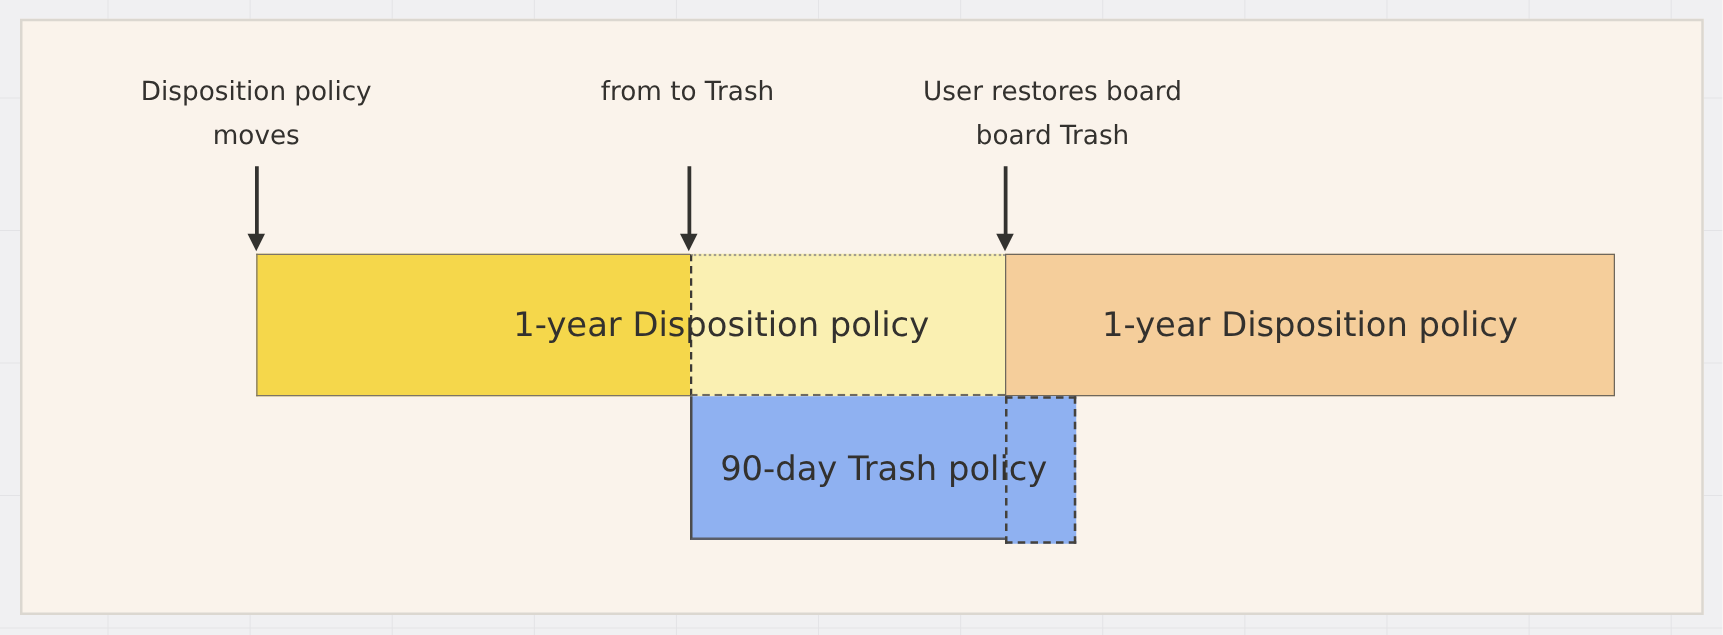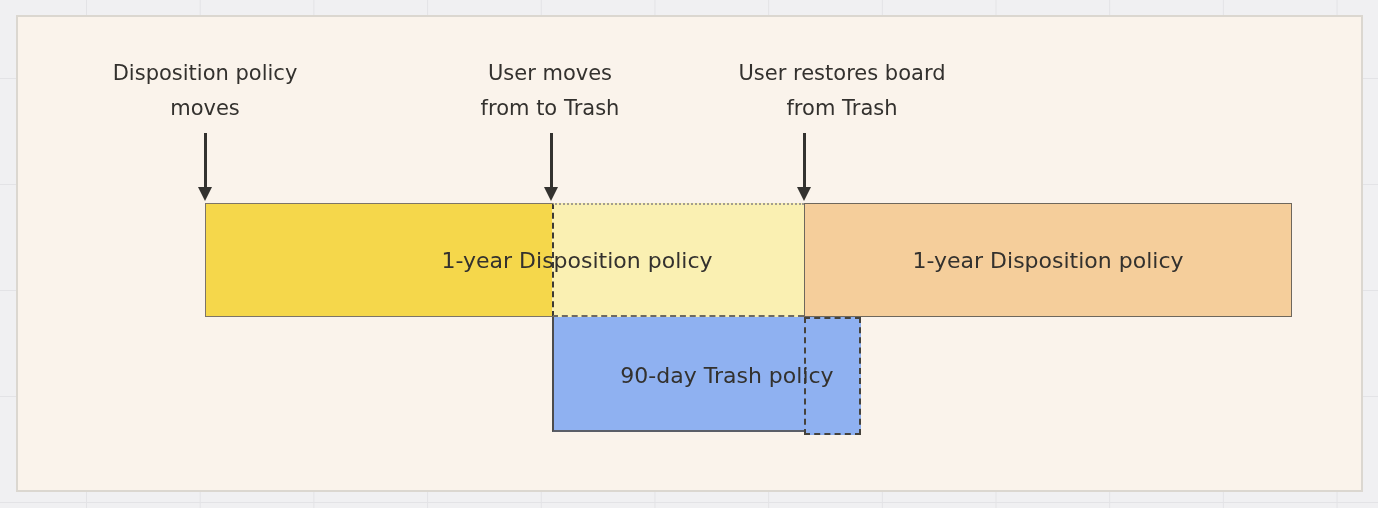--- a/index.html
+++ b/index.html
@@ -50,27 +50,27 @@
     border-bottom: 2px solid #5a5e68;
   }
   .seg-trash-ext {
     left: 804px; top: 317px; width: 57px; height: 118px;
     background: #8fb1f1;
     border: 2px dashed #45423c;
   }
   .bar-label {
     position: absolute; z-index: 2;
     display: flex; align-items: center; justify-content: center;
-    font-size: 22px; color: #33312e;
+    font-size: 27px; color: #33312e;
     pointer-events: none;
     white-space: nowrap;
   }
   .bl-left  { left: 352px; top: 203px; width: 450px; height: 114px; }
   .bl-right { left: 804px; top: 203px; width: 488px; height: 114px; }
-  .bl-trash { left: 572px; top: 317px; width: 310px; height: 116px; }
+  .bl-trash { left: 552px; top: 317px; width: 310px; height: 116px; }
   .event-label {
     position: absolute; z-index: 3;
     width: 260px; top: 56px;
     text-align: center;
     font-size: 21px; line-height: 35px; color: #33312e;
   }
   .event-label span { display: block; }
   .el-1 { left: 75px; }
   .el-2 { left: 420px; }
   .el-3 { left: 712px; }
@@ -107,26 +107,25 @@
 
   <div class="bar-label bl-left">1-year Disposition policy</div>
   <div class="bar-label bl-right">1-year Disposition policy</div>
   <div class="bar-label bl-trash">90-day Trash policy</div>
 
   <div class="event-label el-1">
     <span>Disposition policy</span>
     <span>moves</span>
   </div>
   <div class="event-label el-2">
-    <span>User moves</span>
     <span>from to Trash</span>
   </div>
   <div class="event-label el-3">
     <span>User restores board</span>
-    <span>from Trash</span>
+    <span>board Trash</span>
   </div>
 
   <div class="arrow ar-1">
     <span class="shaft"></span>
     <span class="head"></span>
   </div>
   <div class="arrow ar-2">
     <span class="shaft"></span>
     <span class="head"></span>
   </div>

